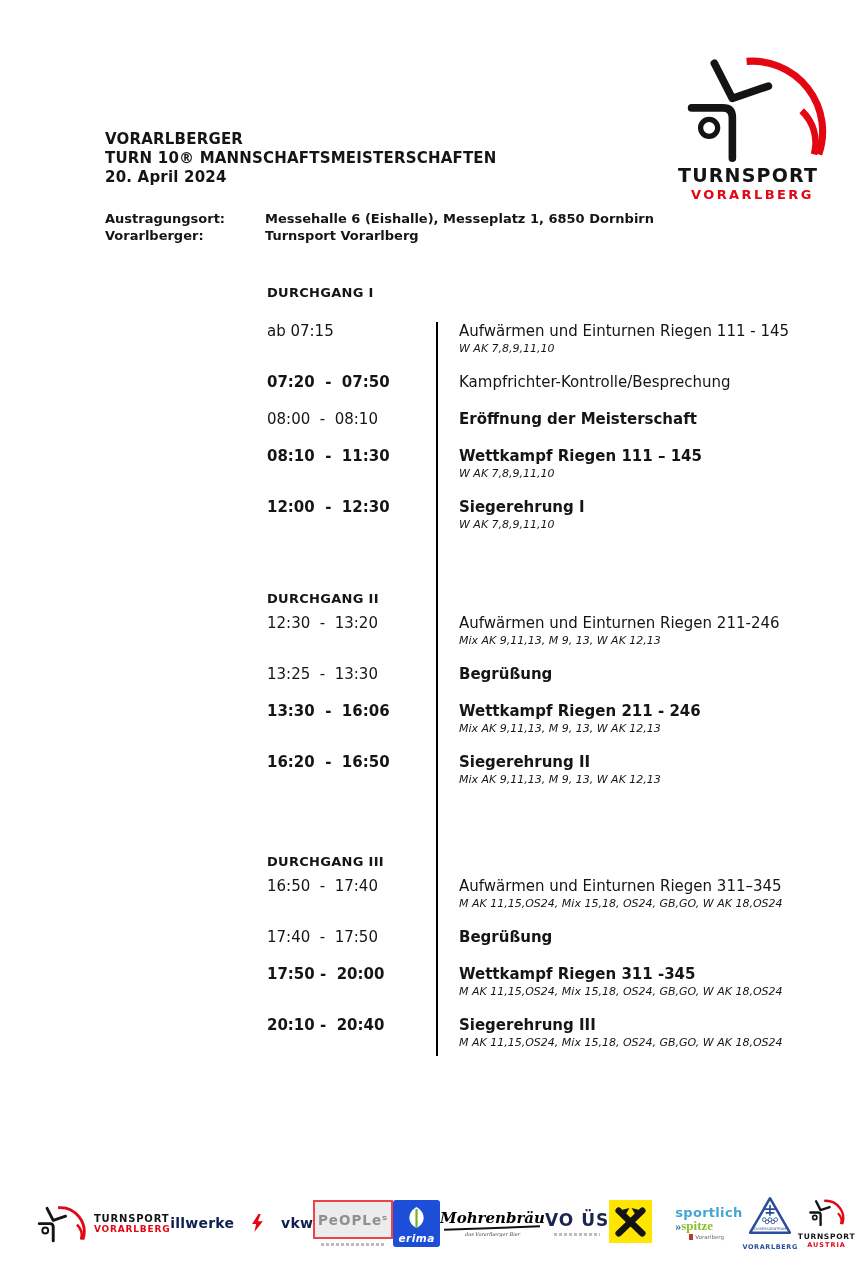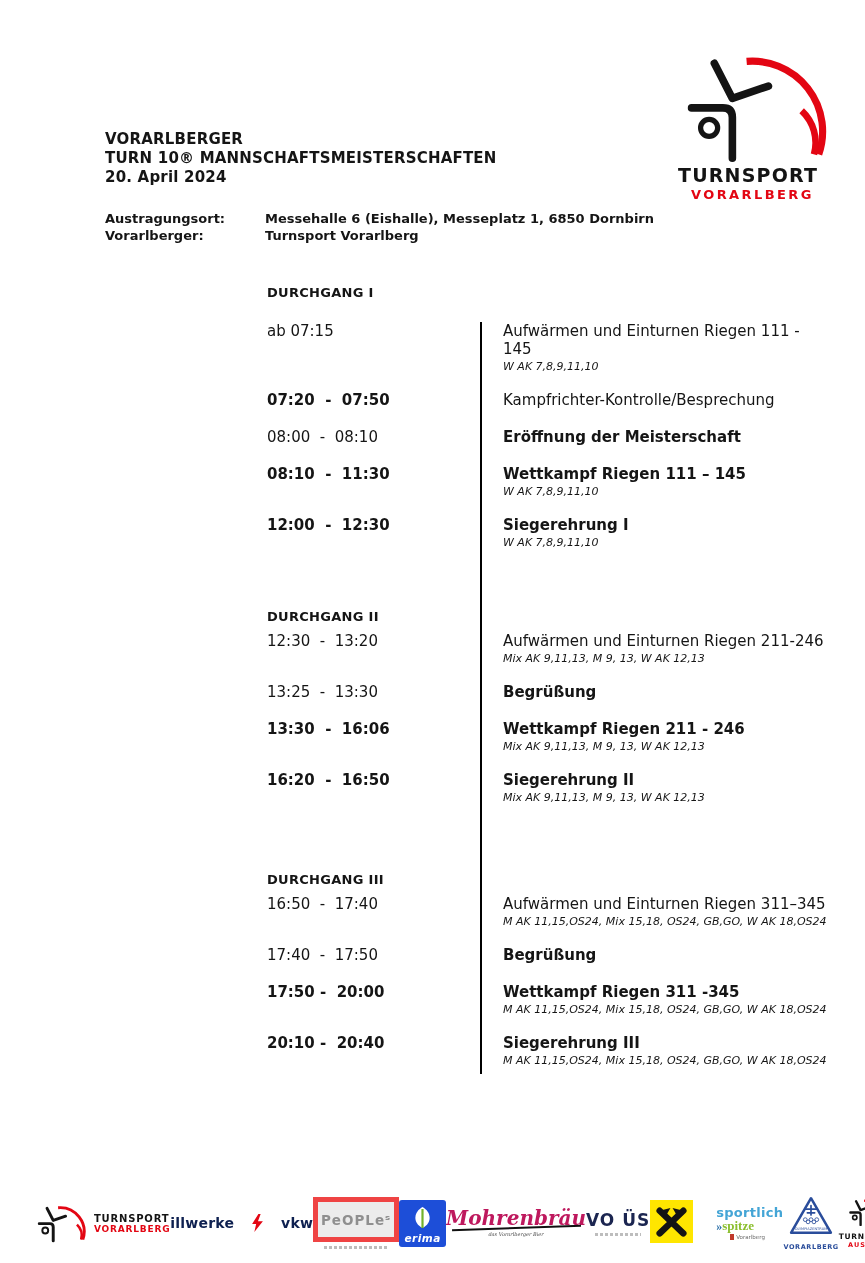--- a/index.html
+++ b/index.html
@@ -20,21 +20,21 @@
   
   .logo { position:absolute; left:678px; top:50px; width:164px; text-align:left; }
   .logo svg { display:block; margin-left:4px; }
   .logo-name { font-size:19px; font-weight:bold; letter-spacing:1.2px; color:#141414; margin-top:2px; }
   .logo-region { font-size:13px; font-weight:bold; letter-spacing:2.4px; color:#e30613; margin-left:13px; margin-top:1px; }
 
   
   .schedule { position:absolute; left:267px; top:284px; width:560px; font-size:15px; }
   .sec-heading { font-weight:bold; font-size:13px; letter-spacing:0.3px; line-height:18px; }
   .h1-heading { margin-bottom:20px; }
-  .timeline .row { display:flex; align-items:stretch;gap:44px; }
+  .timeline .row { display:flex; align-items:stretch; }
   .col-time { width:169px; flex:none; white-space:pre; line-height:18px; }
   .col-desc { flex:1; border-left:2px solid #000; padding-left:21px; line-height:18px; }
   .evt { line-height:18px; }
   .sub { font-style:italic; font-size:11px; line-height:15px; margin-top:1px; }
   .b { font-weight:bold; }
   .pb6  { padding-bottom:6px; }
   .pb17 { padding-bottom:17px; }
   .pb19 { padding-bottom:19px; }
   .pb24 { padding-bottom:24px; }
   .pb58 { padding-bottom:58px; }
@@ -45,34 +45,34 @@
     display:flex; justify-content:space-between; align-items:center; }
   .sp { flex:none; text-align:center; }
 
   .sp-tv { display:flex; align-items:center; gap:6px; }
   .sp-tv-l1 { font-size:10px; font-weight:bold; letter-spacing:0.8px; color:#141414; text-align:left; }
   .sp-tv-l2 { font-size:9px;  font-weight:bold; letter-spacing:0.8px; color:#e30613; text-align:left; }
 
   .sp-ivkw { display:flex; align-items:center; gap:18px; }
   .ivkw-txt { font-size:14px; font-weight:bold; color:#0e2050; letter-spacing:0.2px; }
 
-  .peoples-box { width:76px; height:35px; background:#ececec; border:5px solid #ef4444;
+  .peoples-box { width:76px; height:35px; background:#ececec; border:2px solid #ef4444;
     display:flex; align-items:center; justify-content:center; }
   .peoples-txt { font-size:13.5px; font-weight:bold; color:#8f8f8f; letter-spacing:1px; }
   .tiny-bar { height:3px; margin:4px auto 0;
     background:repeating-linear-gradient(90deg,#bdbdbd 0 3px, transparent 3px 5px); }
   .bar-peoples { width:64px; }
   .bar-vous { width:46px; margin-top:3px; }
 
   .erima-box { width:47px; height:47px; background:#1d4ed8; border-radius:3px; position:relative; }
   .erima-txt { position:absolute; left:0; right:0; bottom:3px; color:#fff; font-weight:bold;
     font-style:italic; font-size:10.5px; letter-spacing:0.5px; }
 
   .mohren-txt { font-family:"DejaVu Serif", "Liberation Serif", serif;
-    font-size:20px; font-weight:bold; font-style:italic; color:#be185d; line-height:18px; }
+    font-size:15px; font-weight:bold; font-style:italic; color:#000000; line-height:18px; }
   .mohren-rule { height:1.5px; background:#111; width:92%; margin:0 auto; transform:rotate(-2deg); }
   .mohren-sub { font-family:"DejaVu Serif", serif; font-style:italic; font-size:5px; color:#444; margin-top:2px; }
 
   .vous-txt { font-size:17px; font-weight:bold; color:#1b2550; letter-spacing:1px; }
 
   .sp-sportlich { text-align:left;margin-left:23px; }
   .ss1 { font-size:13px; font-weight:600; color:#44a5d6; line-height:13px; letter-spacing:0.3px; }
   .ss2 { line-height:13px; margin-top:-1px;font-family:Liberation Serif, serif; }
   .ss2 .chev { color:#2b6fa8; font-weight:bold; font-size:12px; }
   .ss2 .sptz { color:#8cbf2f; font-weight:bold; font-size:13px; }

